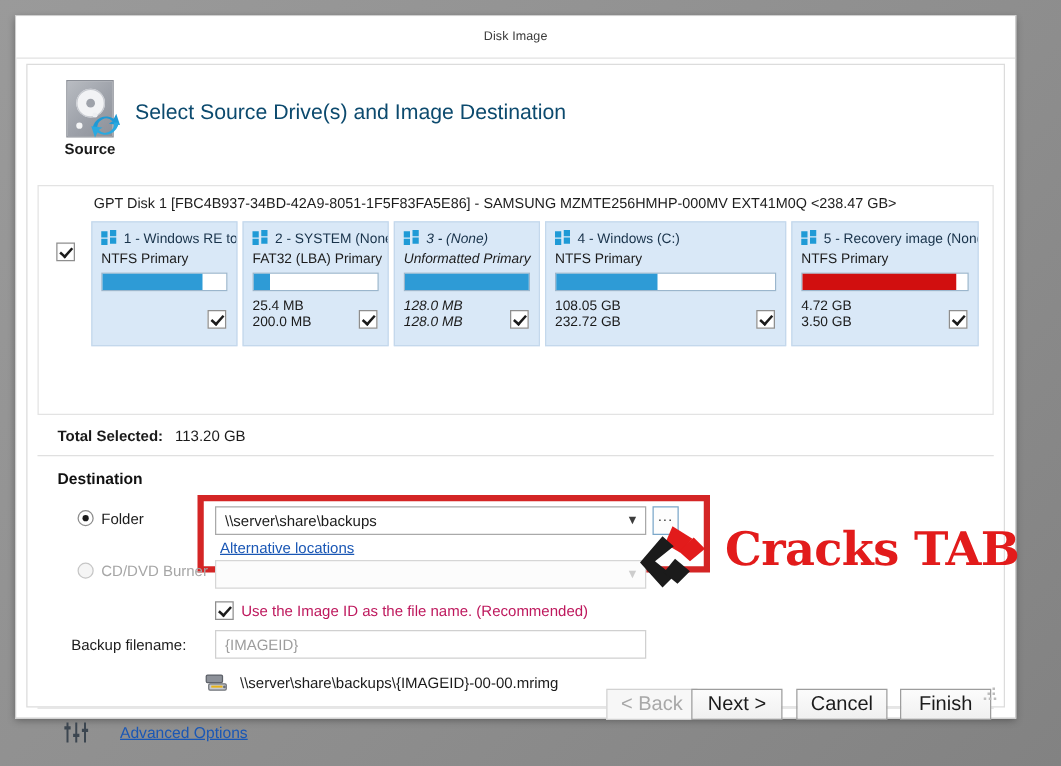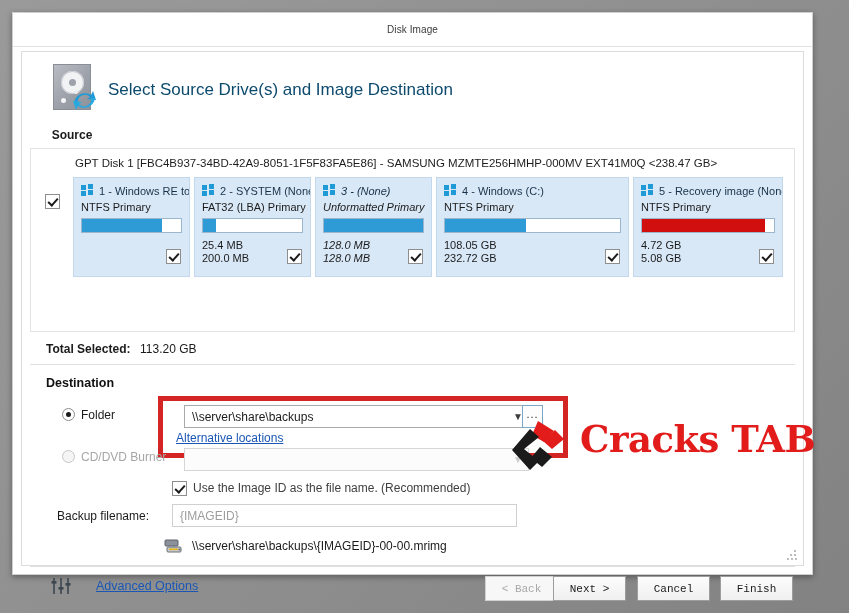--- a/index.html
+++ b/index.html
@@ -80,21 +80,21 @@
   .disk-icon .dot2 {
     position: absolute; left: 20px; top: 25px;
     width: 4px; height: 4px; border-radius: 50%;
     background: #eceef1;
   }
   .refresh-arrows {
     position: absolute; left: 14px; top: 20px;
     width: 34px; height: 30px;
   }
   .src-label {
-    margin-top: 18px;
+    margin-top: 2px;
     font-size: 12px; font-weight: bold; color: #1b1b1b;
   }
   .header-title {
     position: absolute; left: 86px; top: 28px;
     font-size: 17px; color: #0c4a6e;
   }
   
   .source-box {
     position: absolute; left: 8px; top: 96px;
     width: 765px; height: 184px;
@@ -221,21 +221,21 @@
   .radio.dis { border-color: #c6c6c6; background: #f5f5f5; }
   .row-folder { left: 40px; top: 356px; }
   .row-cd { left: 40px; top: 398px; color: #a6a6a6; }
   .combo {
     position: absolute;
     background: #fff;
     border: 1px solid #a9a9a9;
     box-sizing: border-box;
     height: 23px;
     font-size: 12px; color: #1b1b1b;
-    display: flex; align-items: center; margin-left: 12px;
+    display: flex; align-items: center;
   }
   .combo .txt { padding-left: 7px; flex: 1; white-space: nowrap; }
   .combo .chev {
     width: 20px; text-align: center;
     font-size: 10px; color: #3c3c3c;
   }
   .combo.dis { border-color: #d6d6d6; background: #fcfcfc; }
   .combo.dis .chev { color: #cdcdcd; }
   #folder-combo { left: 150px; top: 353px; width: 345px; }
   #cd-combo { left: 150px; top: 396px; width: 345px; }
@@ -256,22 +256,22 @@
   }
   .red-box {
     position: absolute;
     left: 136px; top: 344px;
     width: 410px; height: 62px;
     border: 5px solid #d42525;
     box-sizing: border-box;
   }
   .imgid-row {
     position: absolute; left: 150px; top: 429px;
-    font-size: 12px; color: #404040;
-    display: flex; gap: 6px;
+    font-size: 12px; color: #be185d;
+    display: flex; align-items: center; gap: 6px;
   }
   .filename-label {
     position: absolute; left: 35px; top: 457px;
     font-size: 12px; color: #1b1b1b;
   }
   #filename-field {
     position: absolute; left: 150px; top: 452px;
     width: 345px; height: 23px;
     border: 1px solid #d0d0d0;
     background: #fff;
@@ -295,27 +295,27 @@
   }
   .adv-wrap {
     position: absolute; left: 28px; top: 524px;
     display: flex; align-items: center; gap: 24px;
   }
   .sliders-icon { width: 22px; height: 20px; position: relative; }
   .adv-link {
     font-size: 12.5px; color: #1a57b5; text-decoration: underline;
   }
   .btn {
-    position: absolute; top: 524px;
+    position: absolute; top: 499px;
     height: 25px;
     border: 1px solid #9d9d9d;
     background: linear-gradient(#fcfcfc,#f0f0f0);
     box-sizing: border-box;
-    font-size: 11px; color: #1b1b1b;
-    display: flex; align-items: center; justify-content: center; font-family: Liberation Mono, monospace;
+    font-size: 16px; color: #1b1b1b;
+    display: flex; align-items: center; justify-content: center;
   }
   .btn.dis { color: #a8a8a8; border-color: #d2d2d2; background: #f7f7f7; }
   #btn-back   { left: 463px; width: 73px; }
   #btn-next   { left: 531px; width: 73px; }
   #btn-cancel { left: 615px; width: 73px; }
   #btn-finish { left: 698px; width: 73px; }
   .grip {
     position: absolute; right: 6px; bottom: 5px;
     width: 10px; height: 10px;
   }
@@ -464,21 +464,21 @@
                   <span class="d"></span>
                 </span>
               <span>5 - Recovery image (None</span>
             </div>
             <div class="ptype">NTFS Primary</div>
             <div class="bar">
                 <div class="fill red" id="fill-4" style="width: 93%; background: rgb(209, 15, 15);"></div>
               </div>
             <div class="sizes">
               <div>4.72 GB</div>
-              <div>5.08 GB</div>
+              <div>3.50 GB</div>
             </div>
             <div class="pchk"><span class="chk checked"></span></div>
           </div>
 
         </div>
       </div>
 
       <div class="total-row">
         <span class="lbl">Total Selected:</span>
         <span class="val">113.20 GB</span>

